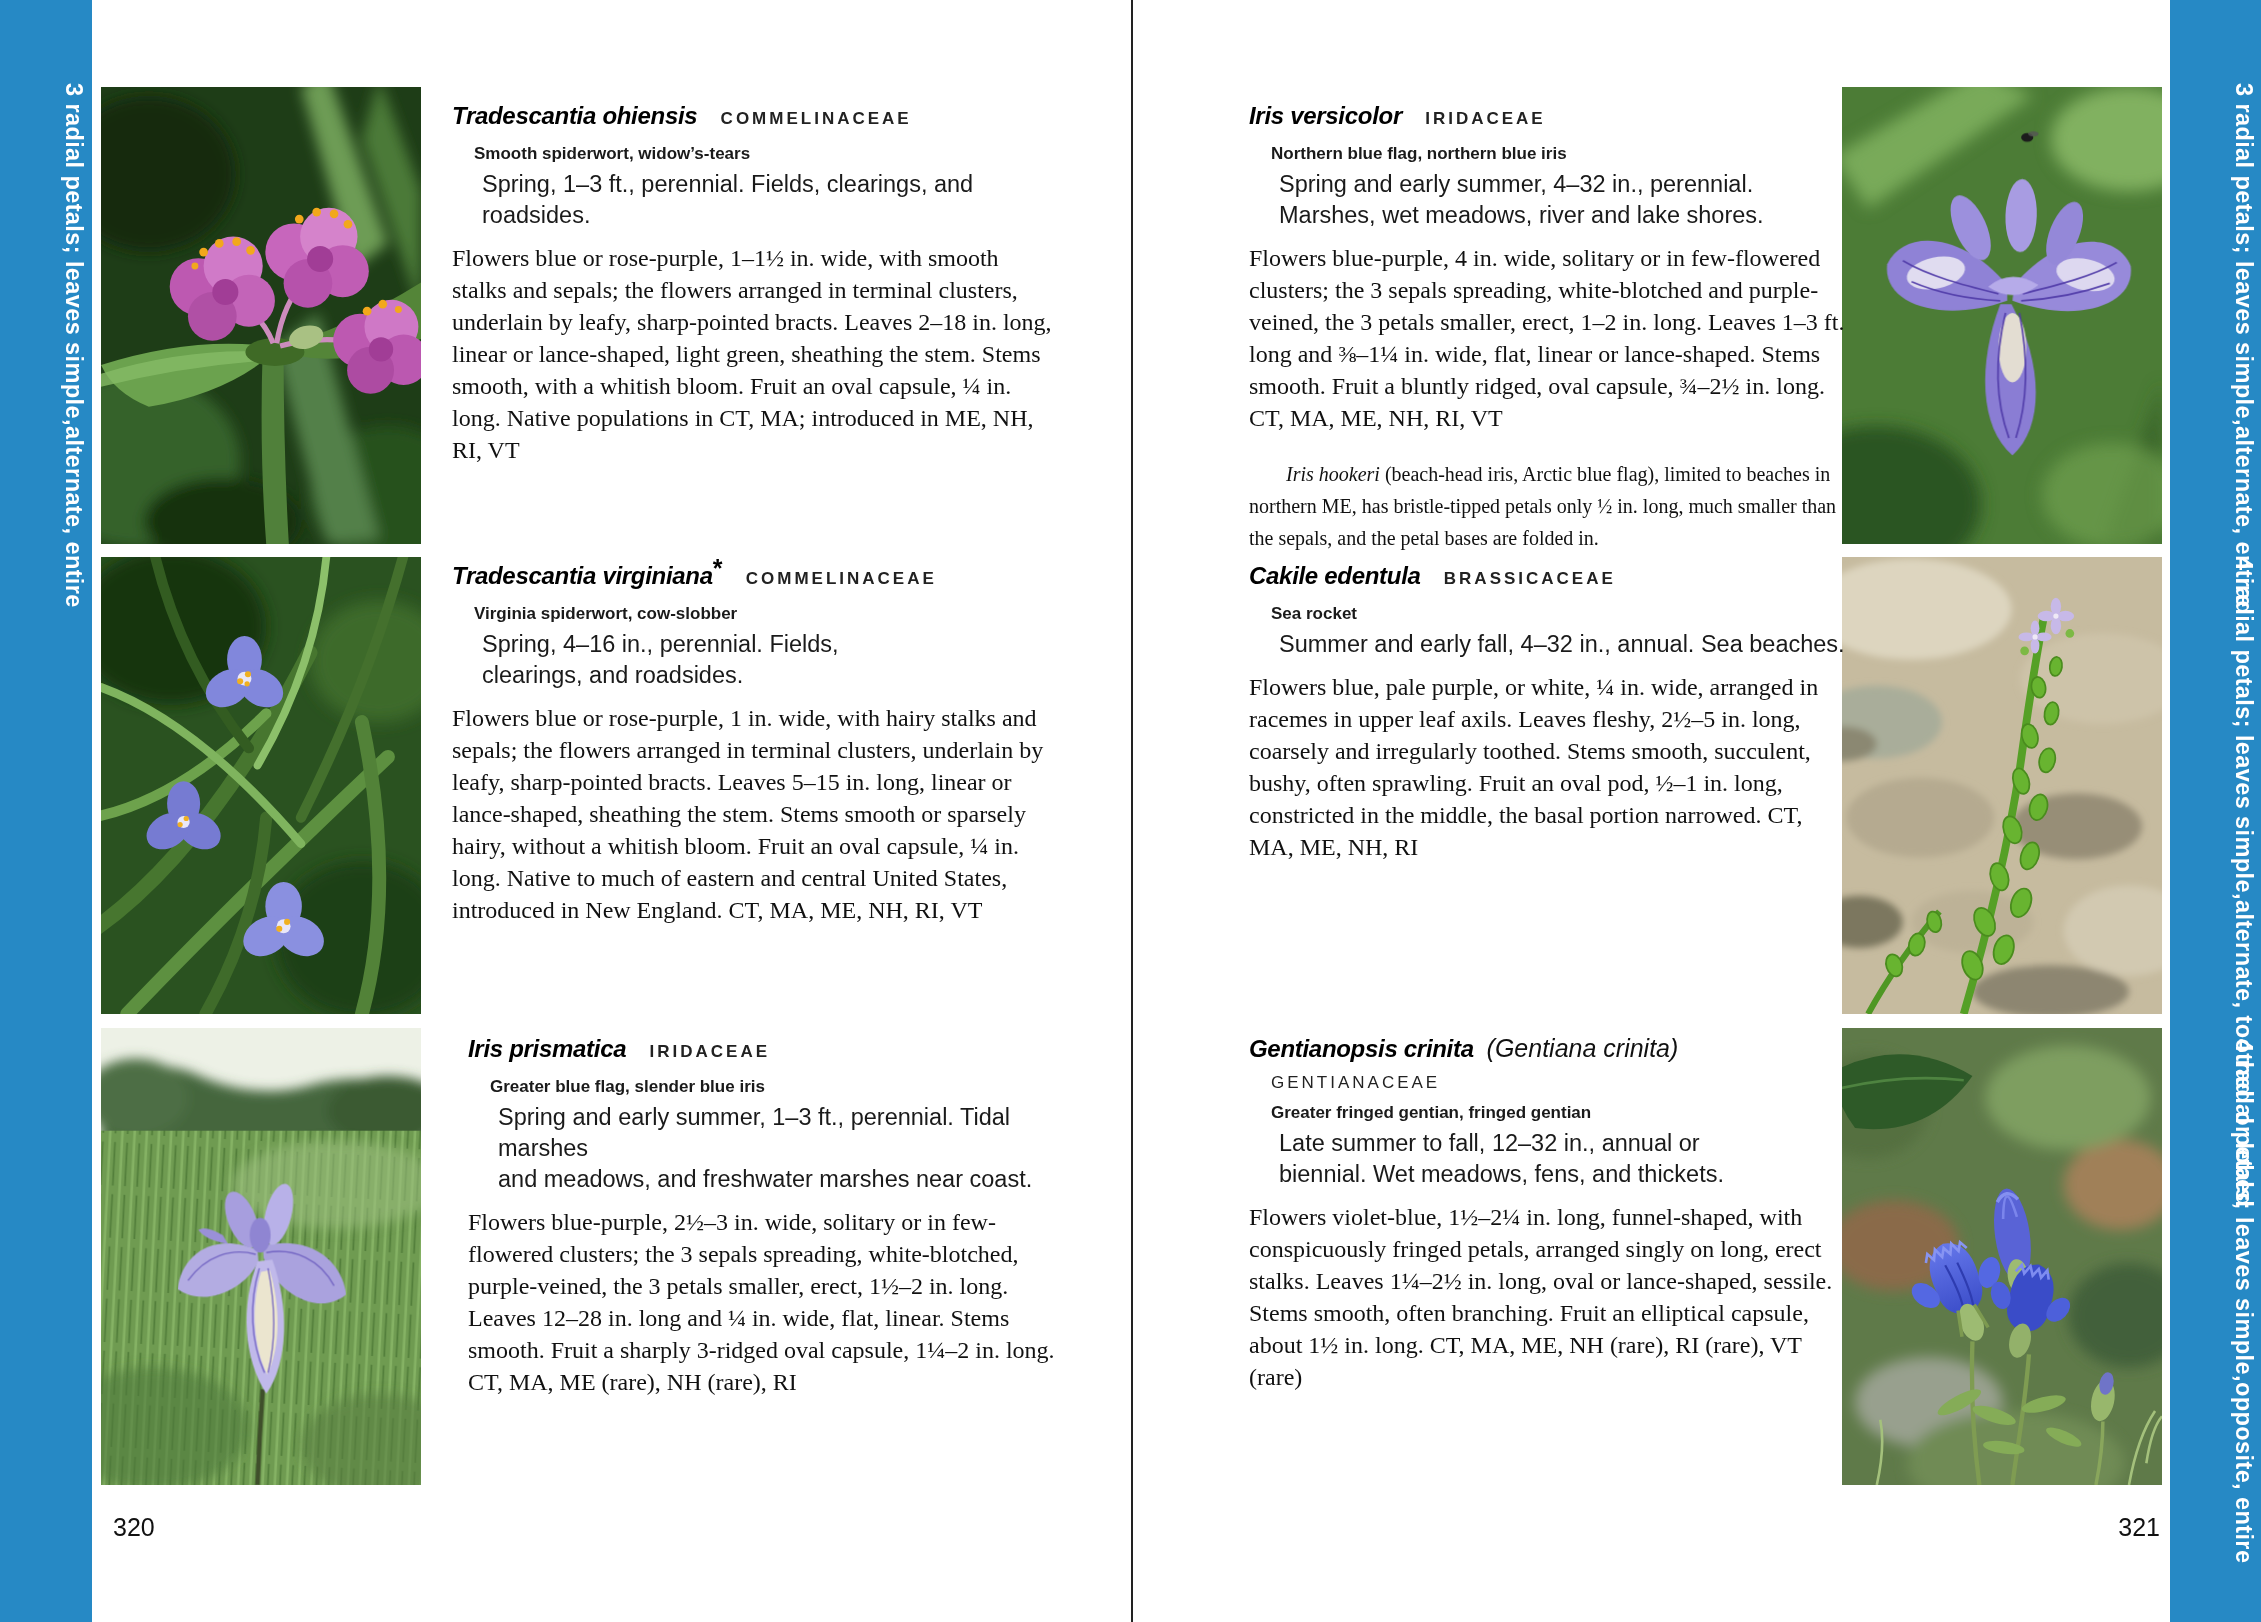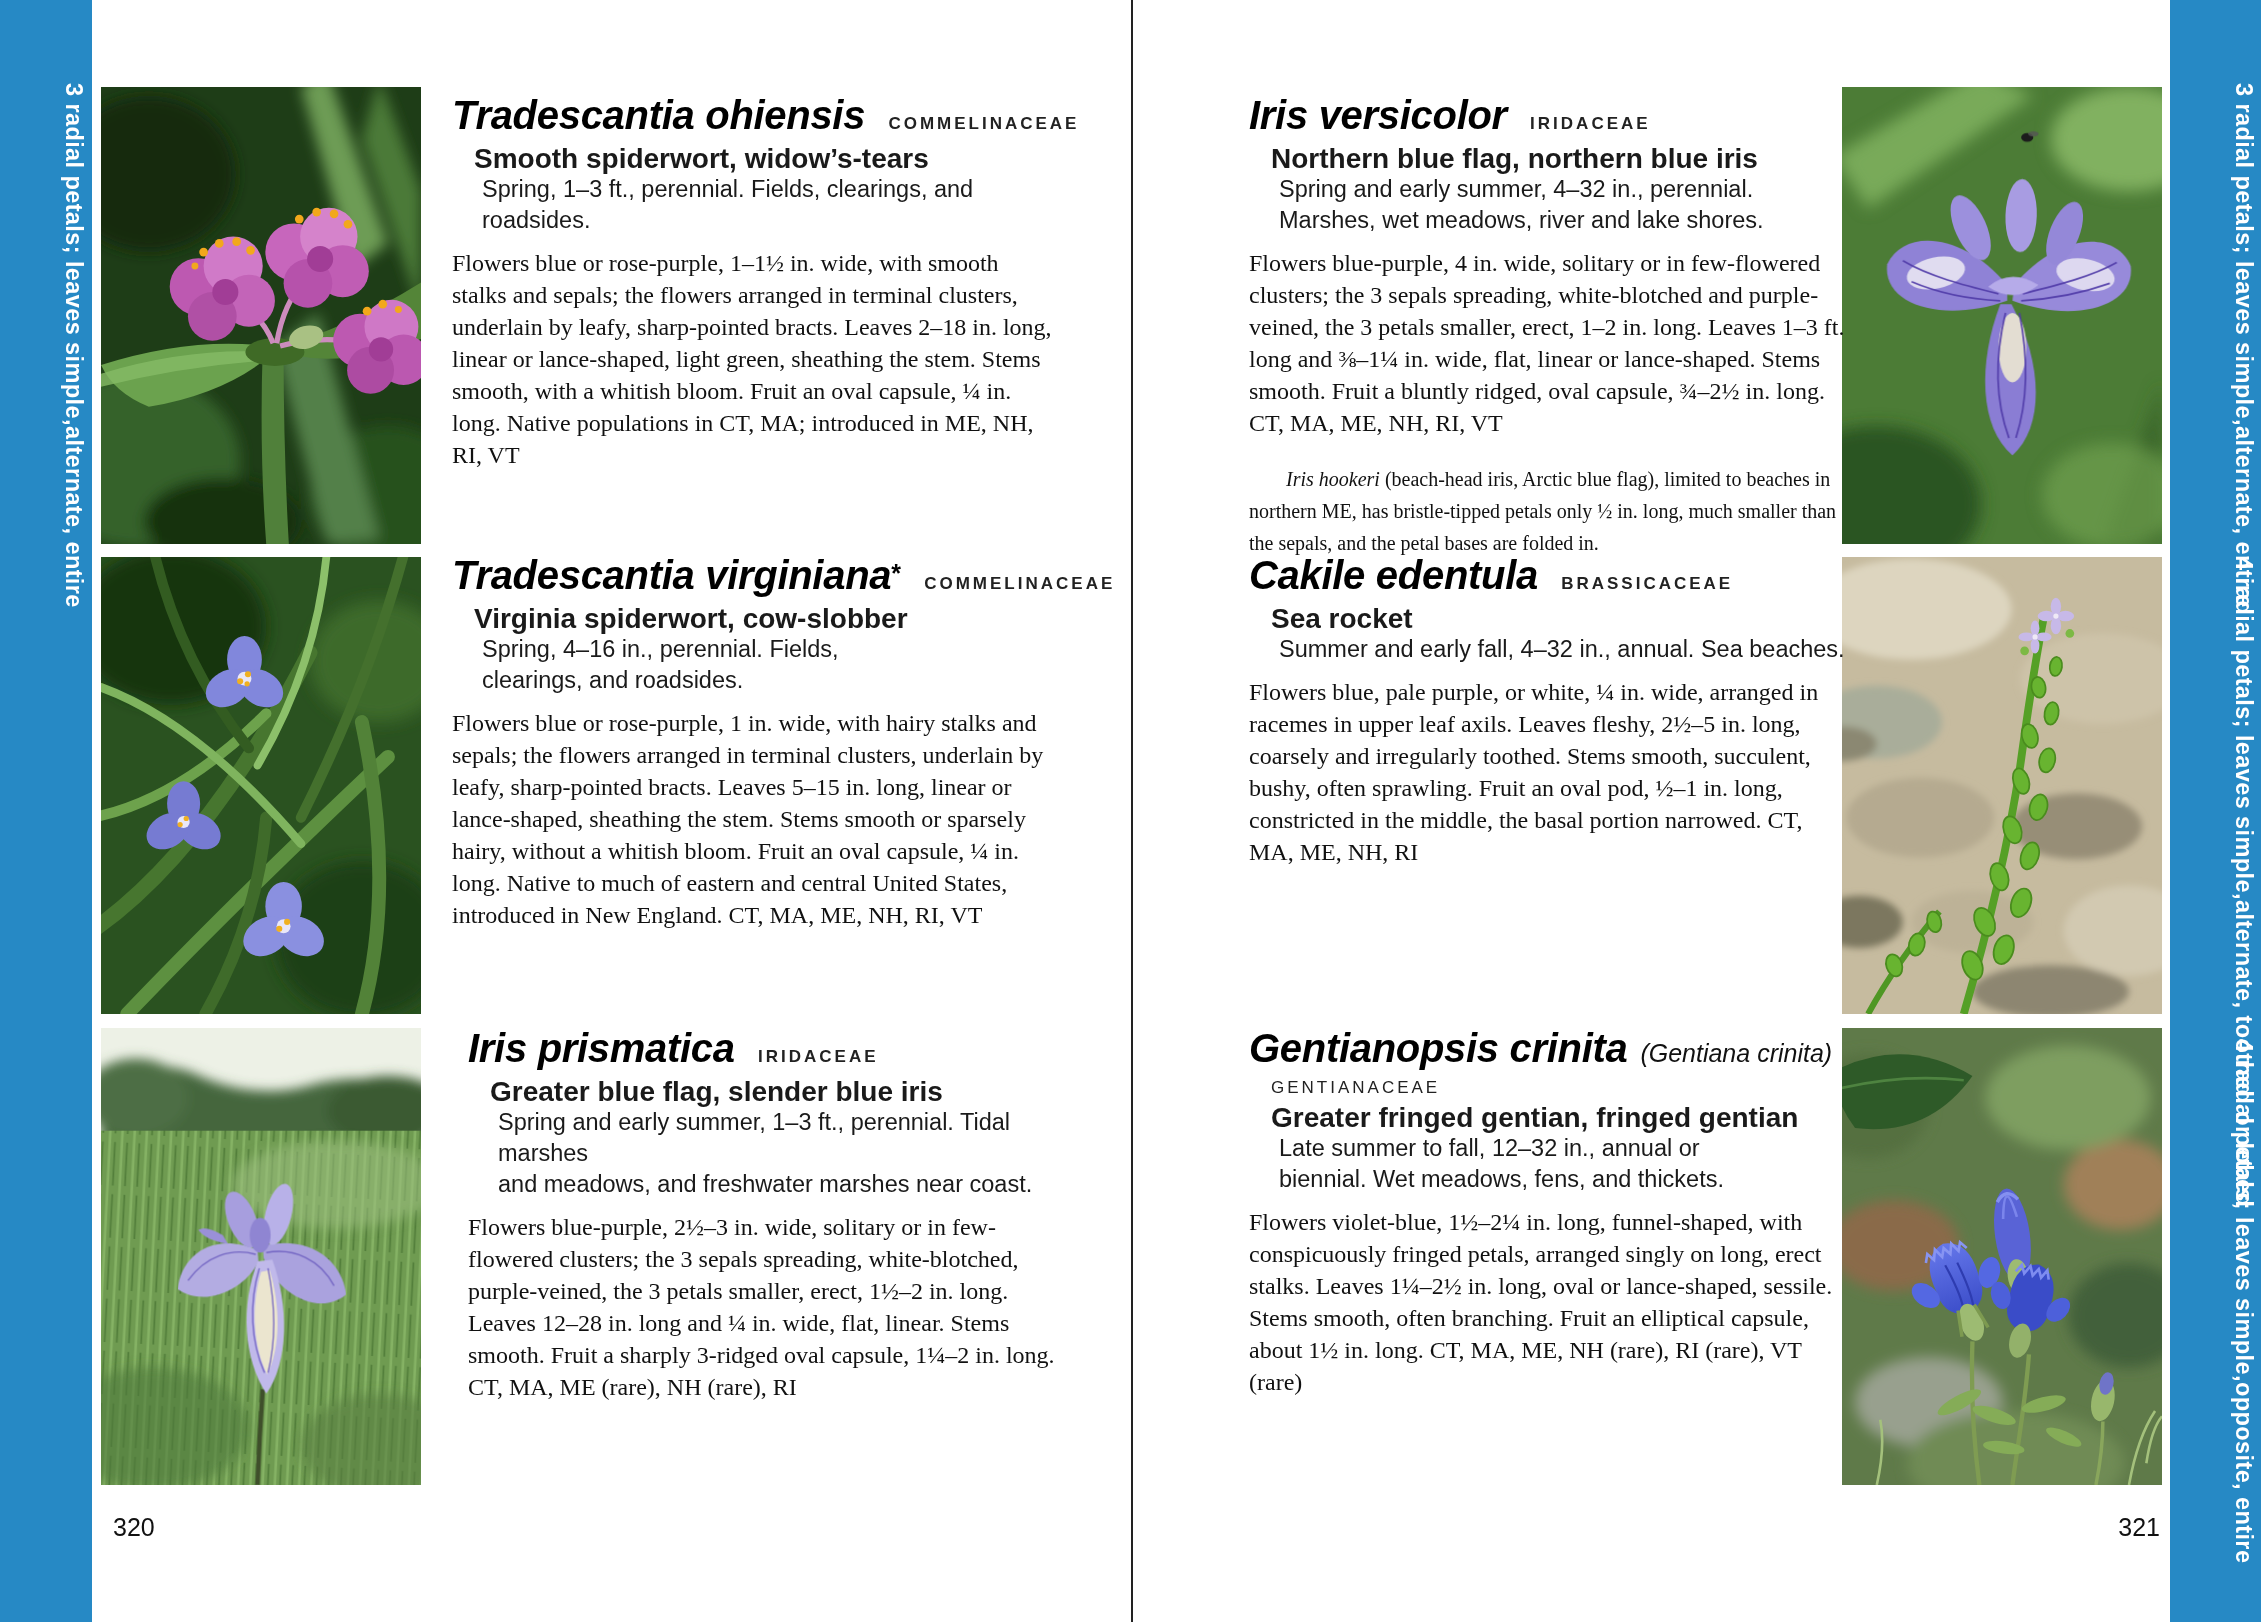--- a/index.html
+++ b/index.html
@@ -15,26 +15,26 @@
     writing-mode:vertical-rl;color:#ffffff;font-weight:bold;font-size:23.5px;
     line-height:30px;letter-spacing:0.4px;
   }
   #bar-right .side-label,#bar-left .side-label{left:0;}
   .side-label div{margin:0 2.6px;}
   .gutter{position:absolute;left:1131px;top:0;width:1.7px;height:1622px;background:#222222;}
   .photo{position:absolute;width:320px;overflow:hidden;background:#dddddd;}
   .photo svg{display:block;width:100%;height:100%;}
   .entry{position:absolute;width:604px;}
   .titleline{line-height:35px;margin:0 0 1.7px 0;white-space:nowrap;}
-  .sci{font-style:italic;font-weight:bold;font-size:40px;letter-spacing:-0.3px;color:#000;}
+  .sci{font-style:italic;font-weight:bold;font-size:24px;letter-spacing:-0.3px;color:#000;}
   .sym{font-weight:bold;font-size:25px;position:relative;top:-7px;color:#000;}
   .fam{font-size:17px;letter-spacing:3px;color:#222;margin-left:17.4px;}
   .famline{margin-left:22px;line-height:28px;}
   .paren{font-style:italic;font-size:25px;font-weight:normal;margin-left:7px;color:#111;}
-  .common{margin-left:22px;font-weight:bold;font-size:28px;line-height:31px;}
+  .common{margin-left:22px;font-weight:bold;font-size:17px;line-height:31px;}
   .season{margin-left:30px;font-size:23.5px;line-height:31px;}
   .body{font-family:"Liberation Serif",serif;font-size:24px;line-height:32px;margin-top:11.3px;color:#111;}
   .body2{font-family:"Liberation Serif",serif;font-size:20px;line-height:32px;margin-top:0;text-indent:37px;color:#111;}
   .ital{font-style:italic;}
   .pagenum{position:absolute;top:1513px;font-size:25px;color:#111;}
   #pagenum-left{left:113px;}
   #pagenum-right{left:1842px;width:318px;text-align:right;}
 </style>
 </head>
 <body>

